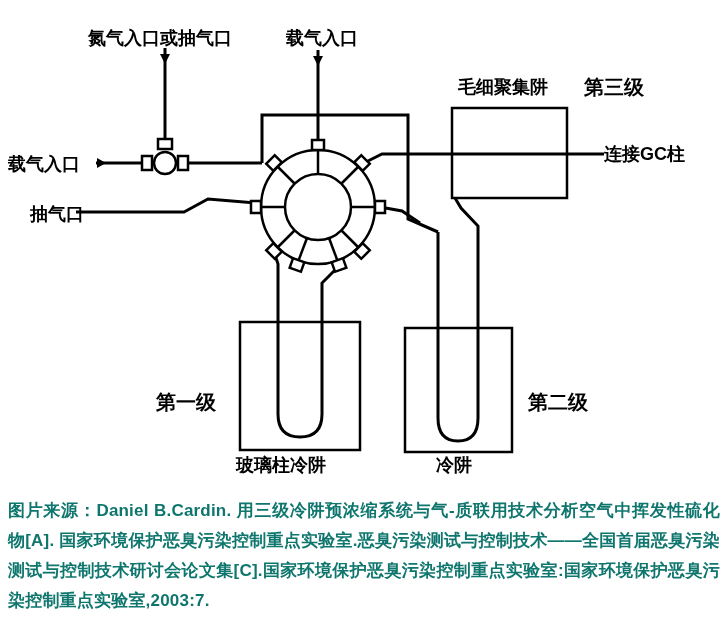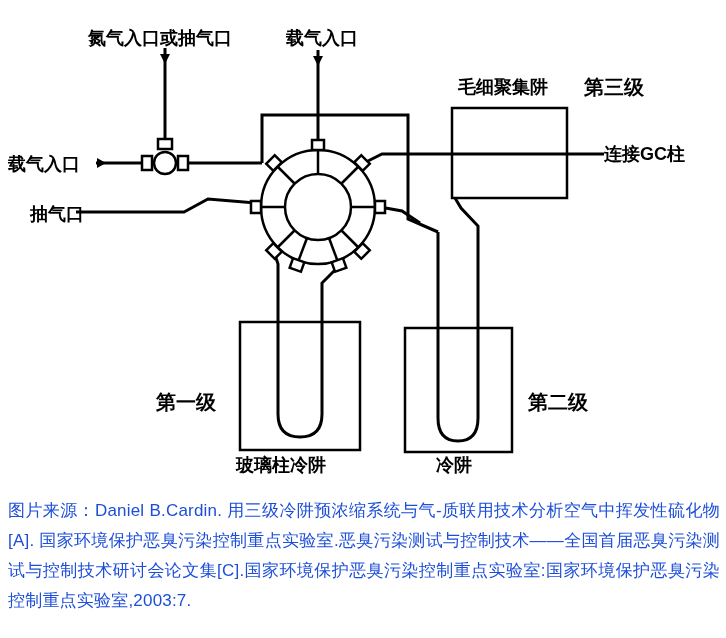--- a/index.html
+++ b/index.html
@@ -7,21 +7,21 @@
        font-family:"Liberation Sans","DejaVu Sans",sans-serif;}
   .stage-wrap{position:relative;width:726px;height:638px;background:#fff;}
   svg{position:absolute;left:0;top:0;}
   svg .pline{fill:none;stroke:#000;stroke-width:3;stroke-linejoin:miter;stroke-linecap:butt;}
   svg .thin{fill:none;stroke:#000;stroke-width:2.5;}
   svg .nipple{fill:#ffffff;stroke:#000;stroke-width:2.5;}
   svg .boxr{fill:none;stroke:#000;stroke-width:2.5;}
   svg text{font-family:"Liberation Sans","DejaVu Sans",sans-serif;font-weight:bold;fill:#000;font-size:18px;}
   svg text.red{font-size:20px;}
   .caption{position:absolute;left:8px;top:496px;width:712px;
-           font-weight:normal;font-size:17px;line-height:30px;color:#1d4ed8;
+           font-weight:bold;font-size:17px;line-height:30px;color:#0f766e;
            letter-spacing:0.2px;text-align:justify;}
 </style>
 </head>
 <body>
 
 <div class="stage-wrap">
 
   <svg width="726" height="496" viewBox="0 0 726 496">
 
     <path class="pline" d="M165 48 V143"></path>

